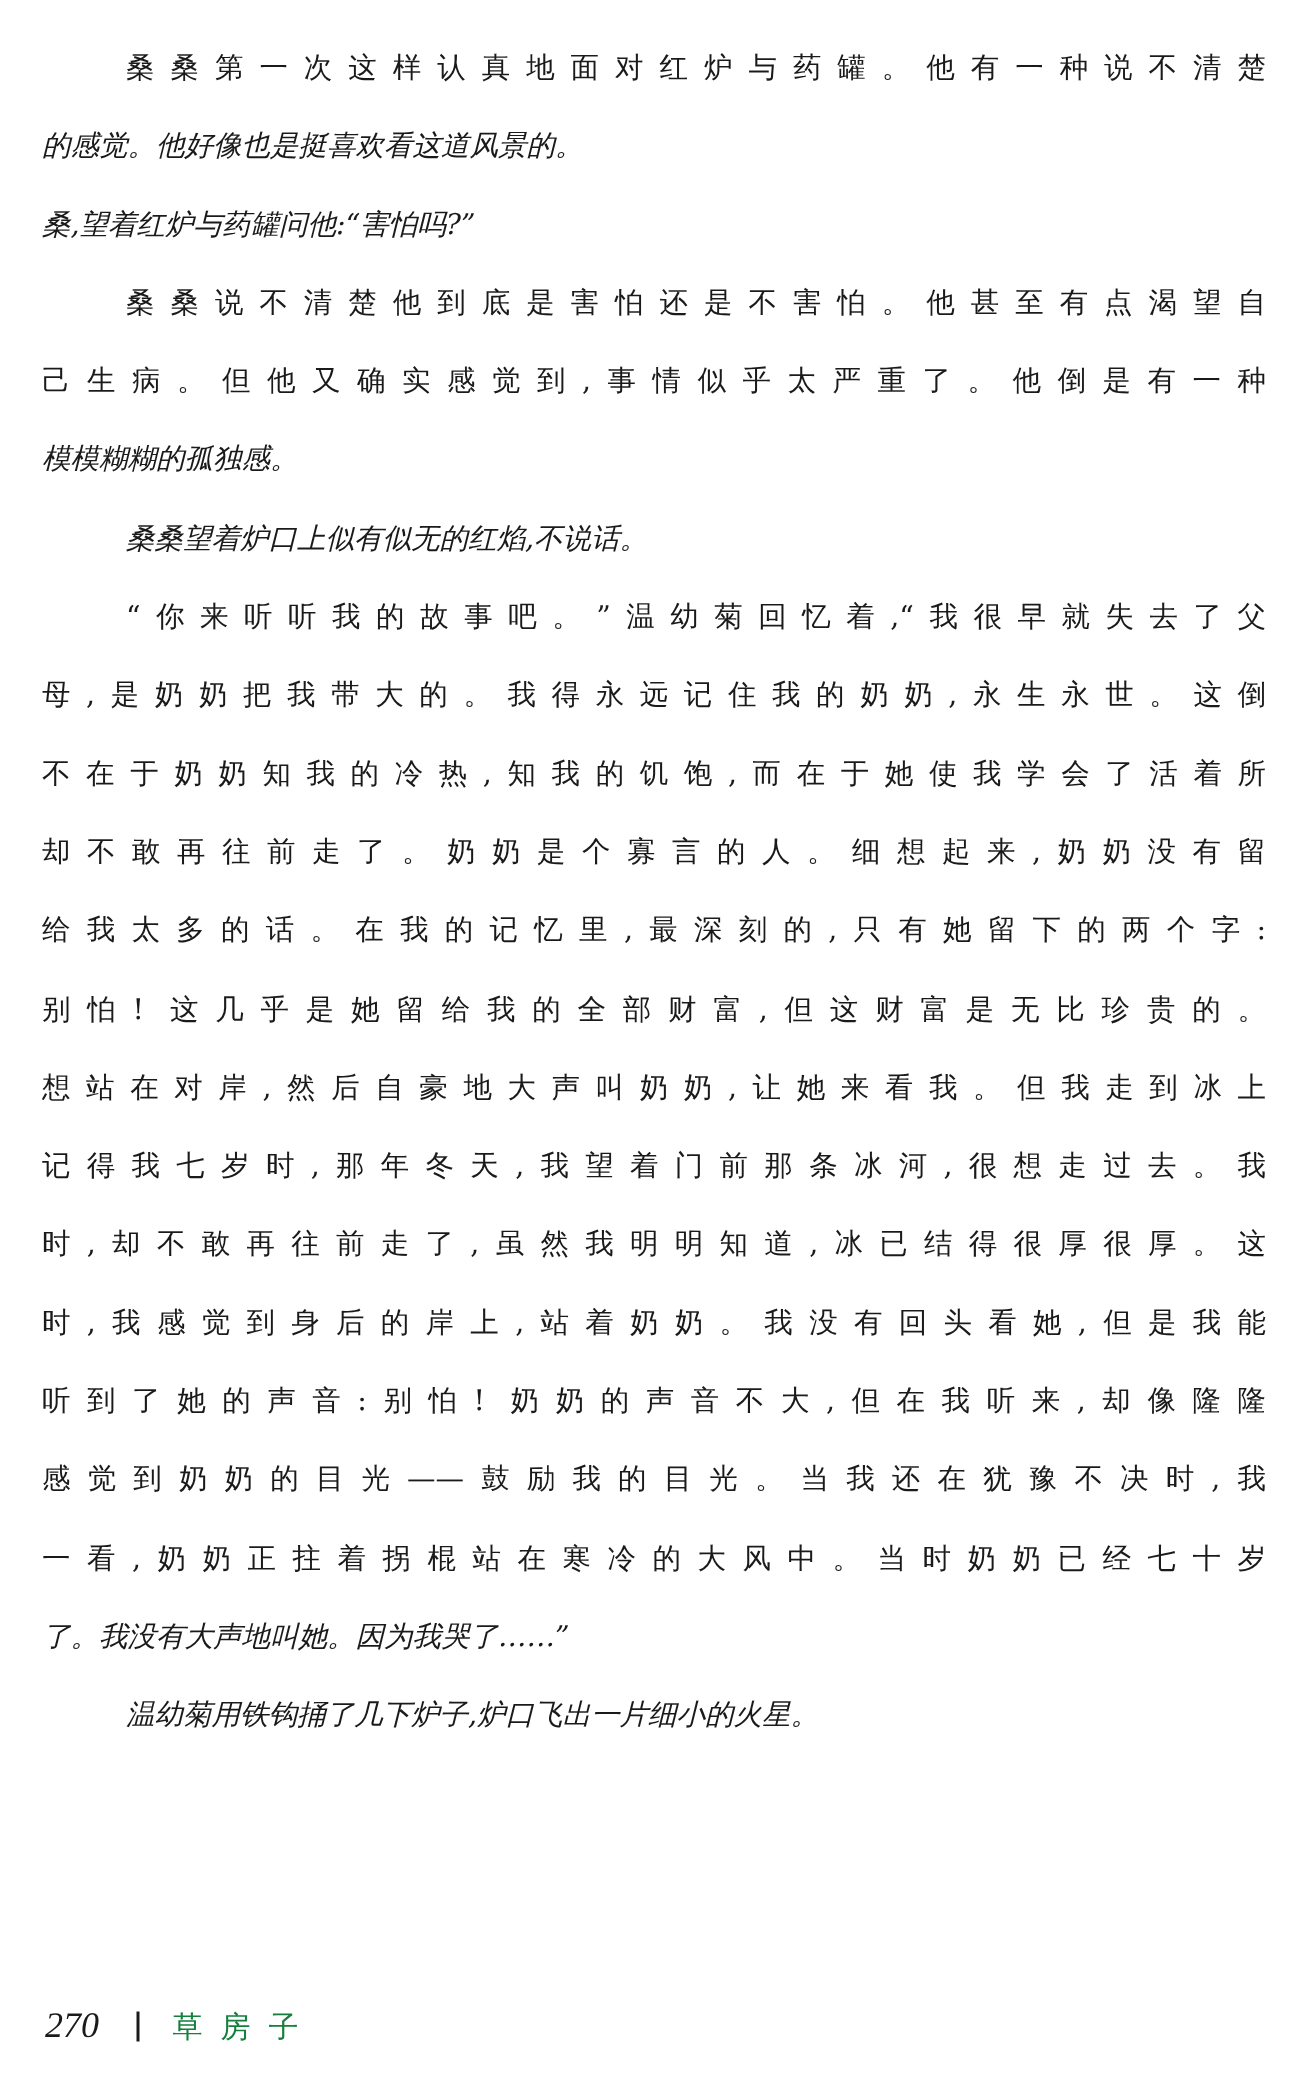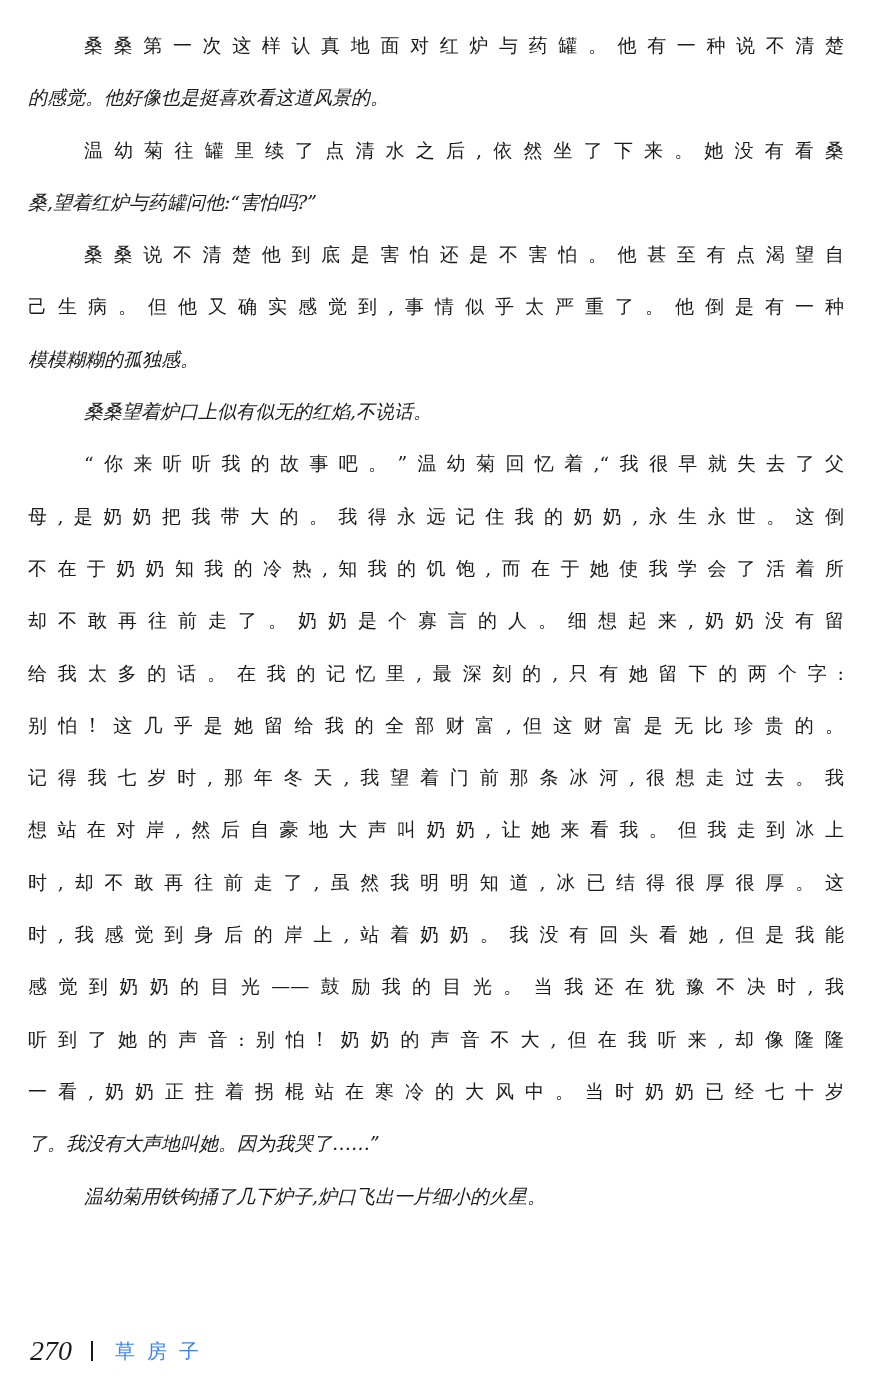--- a/index.html
+++ b/index.html
@@ -43,76 +43,75 @@
       left: 30px;
       top: 1334px;
       height: 34px;
       display: flex;
       align-items: center;
       gap: 0;
     }
     .page-num {
       font-family: "Liberation Serif", "DejaVu Serif", serif;
       font-style: italic;
-      font-size: 28px;
+      font-size: 24px;
       color: #1a1a1a;
       width: 50px;
     }
     .footer-sep {
       width: 2px;
       height: 20px;
       background: #1a1a1a;
       margin-left: 11px;
       margin-right: 22px;
     }
     .book-title {
       font-family: Liberation Mono, monospace;
       font-size: 20px;
       letter-spacing: 12px;
-      color: #3b82f6;
+      color: #15803d;
     }
   </style>
 </head>
 <body>
 
 <div class="page">
 
   <div class="paragraph">
     <div class="line indent">桑桑第一次这样认真地面对红炉与药罐。他有一种说不清楚</div>
     <div class="line last">的感觉。他好像也是挺喜欢看这道风景的。</div>
   </div>
 
   <div class="paragraph">
-    <div class="line indent">温幼菊往罐里续了点清水之后,依然坐了下来。她没有看桑</div>
     <div class="line last">桑,望着红炉与药罐问他:“害怕吗?”</div>
   </div>
 
   <div class="paragraph">
     <div class="line indent">桑桑说不清楚他到底是害怕还是不害怕。他甚至有点渴望自</div>
     <div class="line">己生病。但他又确实感觉到,事情似乎太严重了。他倒是有一种</div>
     <div class="line last">模模糊糊的孤独感。</div>
   </div>
 
   <div class="paragraph">
     <div class="line indent last">桑桑望着炉口上似有似无的红焰,不说话。</div>
   </div>
 
   <div class="paragraph">
     <div class="line indent">“你来听听我的故事吧。”温幼菊回忆着,“我很早就失去了父</div>
     <div class="line">母,是奶奶把我带大的。我得永远记住我的奶奶,永生永世。这倒</div>
     <div class="line">不在于奶奶知我的冷热,知我的饥饱,而在于她使我学会了活着所</div>
     <div class="line">却不敢再往前走了。奶奶是个寡言的人。细想起来,奶奶没有留</div>
     <div class="line">给我太多的话。在我的记忆里,最深刻的,只有她留下的两个字:</div>
     <div class="line">别怕! 这几乎是她留给我的全部财富,但这财富是无比珍贵的。</div>
+    <div class="line">想站在对岸,然后自豪地大声叫奶奶,让她来看我。但我走到冰上</div>
     <div class="line">记得我七岁时,那年冬天,我望着门前那条冰河,很想走过去。我</div>
-    <div class="line">想站在对岸,然后自豪地大声叫奶奶,让她来看我。但我走到冰上</div>
     <div class="line">时,却不敢再往前走了,虽然我明明知道,冰已结得很厚很厚。这</div>
     <div class="line">时,我感觉到身后的岸上,站着奶奶。我没有回头看她,但是我能</div>
+    <div class="line">听到了她的声音:别怕! 奶奶的声音不大,但在我听来,却像隆隆</div>
     <div class="line">感觉到奶奶的目光——鼓励我的目光。当我还在犹豫不决时,我</div>
-    <div class="line">听到了她的声音:别怕! 奶奶的声音不大,但在我听来,却像隆隆</div>
     <div class="line">一看,奶奶正拄着拐棍站在寒冷的大风中。当时奶奶已经七十岁</div>
     <div class="line last">了。我没有大声地叫她。因为我哭了……”</div>
   </div>
 
   <div class="paragraph">
     <div class="line indent last">温幼菊用铁钩捅了几下炉子,炉口飞出一片细小的火星。</div>
   </div>
 
 </div>
 

